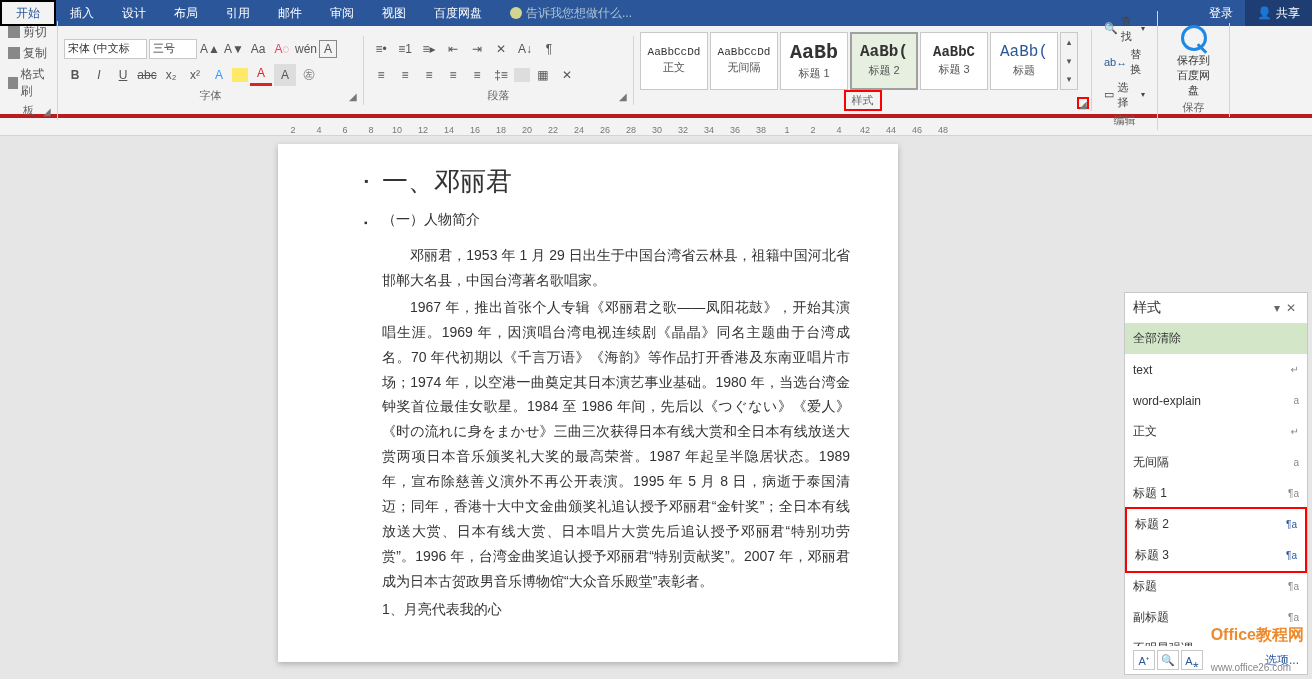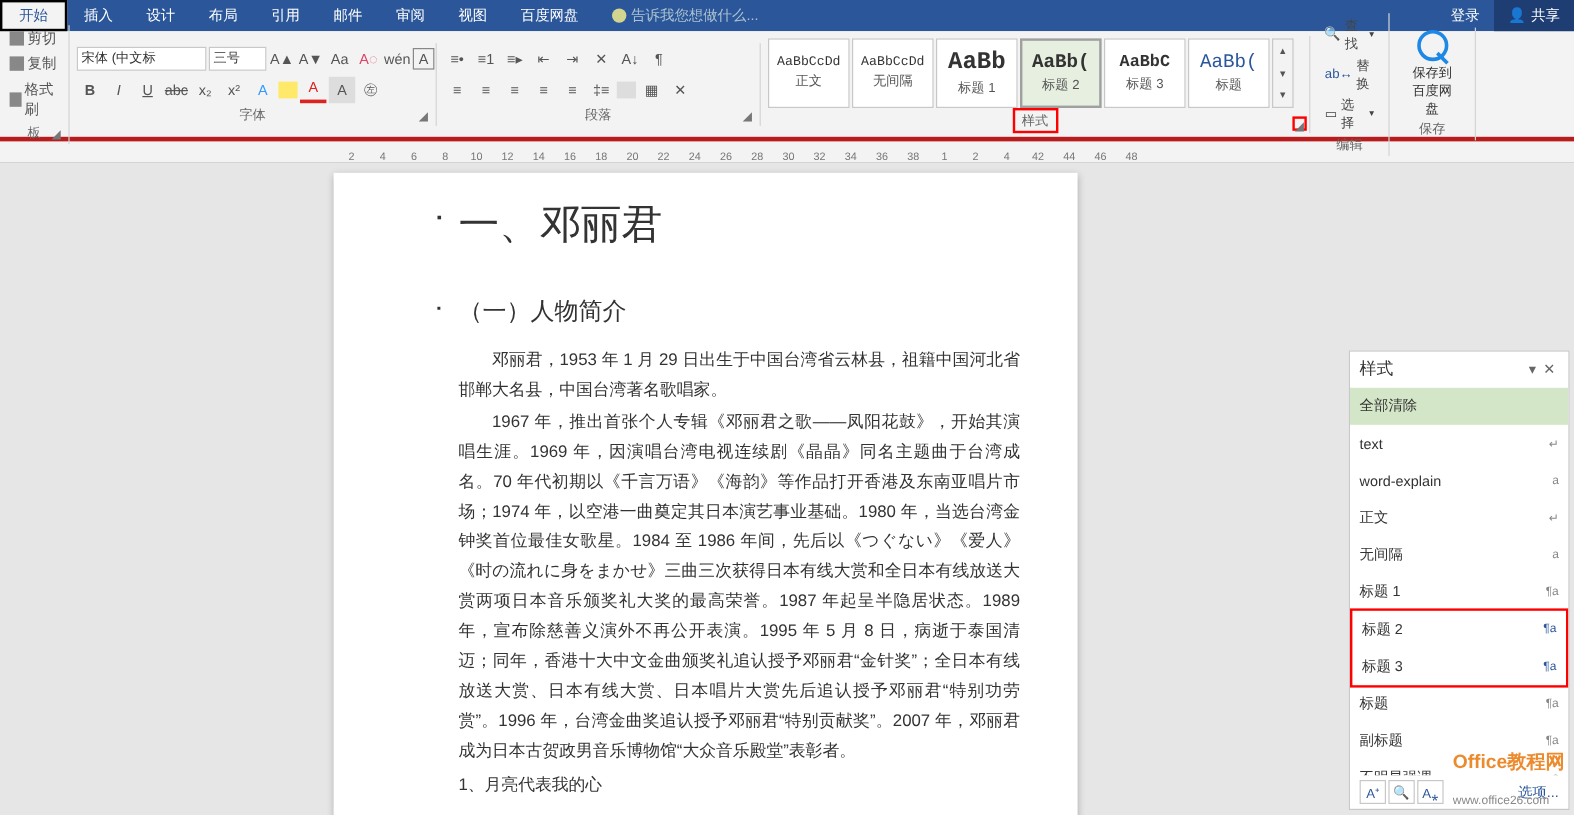--- a/index.html
+++ b/index.html
@@ -46,23 +46,23 @@
 .edit-col{ display:flex; flex-direction:column; gap:1px; font-size:11px; color:#444; padding:0 4px;}
 .edit-item{ display:flex; align-items:center; gap:3px; padding:1px 2px;}
 
 
 .ruler{ height:18px; background:#f3f3f3; display:flex; align-items:flex-end; padding-left:280px; font-size:9px; color:#777; gap:0; border-bottom:1px solid #d4d4d4;}
 .ruler span{ width:26px; text-align:center; }
 
 
 .workspace{ position:absolute; top:136px; left:0; right:0; bottom:0; background:#e6e6e6; }
 .page{ position:absolute; left:278px; top:8px; width:620px; background:#fff; box-shadow:0 2px 6px rgba(0,0,0,.25); padding:20px 48px 40px 104px; font-family:"SimSun",serif; }
-.h1{ font-size:34px; margin-bottom:36px; position:relative;}
+.h1{ font-size:26px; margin-bottom:12px; position:relative;}
 .h1::before{content:"▪"; position:absolute; left:-18px; font-size:12px; top:10px;}
-.h2{ font-size:20px; margin:8px 0 14px 0; position:relative;font-family:Liberation Serif, serif;}
+.h2{ font-size:14px; margin:8px 0 14px 0; position:relative;font-family:Liberation Serif, serif;}
 .h2::before{content:"▪"; position:absolute; left:-18px; font-size:10px; top:6px;}
 .para{ font-size:14px; line-height:1.78; text-indent:2em; text-align:justify; margin-bottom:2px;}
 .list-item{ font-size:14px; line-height:1.9; margin-left:0;}
 
 
 .pane{ position:absolute; right:4px; top:156px; width:184px; bottom:4px; background:#fff; border:1px solid #c8c8c8; display:flex; flex-direction:column;}
 .pane-header{ padding:6px 8px; font-size:14px; display:flex; align-items:center;}
 .pane-header .sp{flex:1;}
 .pane-header .x{ font-size:12px; color:#666; cursor:pointer; padding:0 3px;}
 .pane-list{ flex:1; overflow:hidden;}
@@ -121,21 +121,21 @@
           </div>
     </div>
       </div>
     <div class="label">板</div>
     <div class="dialog-launcher">◢</div>
   </div>
 
   <div class="group" style="width:306px">
     <div class="body" style="flex-direction:column;align-items:flex-start;gap:4px;">
       <div class="font-row">
-        <div class="sel" style="width:108px">宋体 (中文标</div>
+        <div class="sel" style="width:83px">宋体 (中文标</div>
         <div class="sel" style="width:48px">三号</div>
         <div class="btn">A▲</div>
         <div class="btn">A▼</div>
         <div class="btn">Aa</div>
         <div class="btn" style="color:#d46;">A◌</div>
         <div class="btn">wén</div>
         <div class="btn" style="border:1px solid #888;width:18px;height:18px;">A</div>
       </div>
       <div class="font-row">
         <div class="btn">

